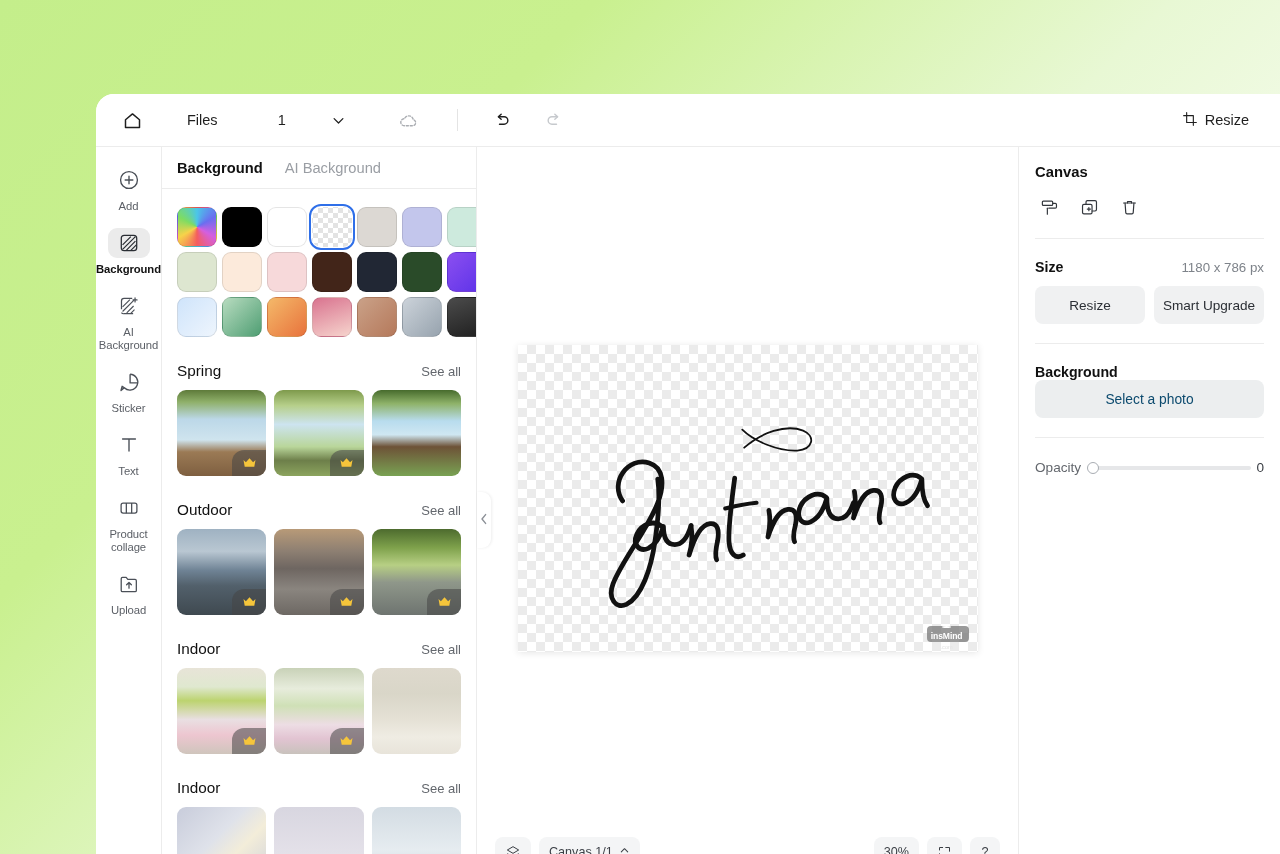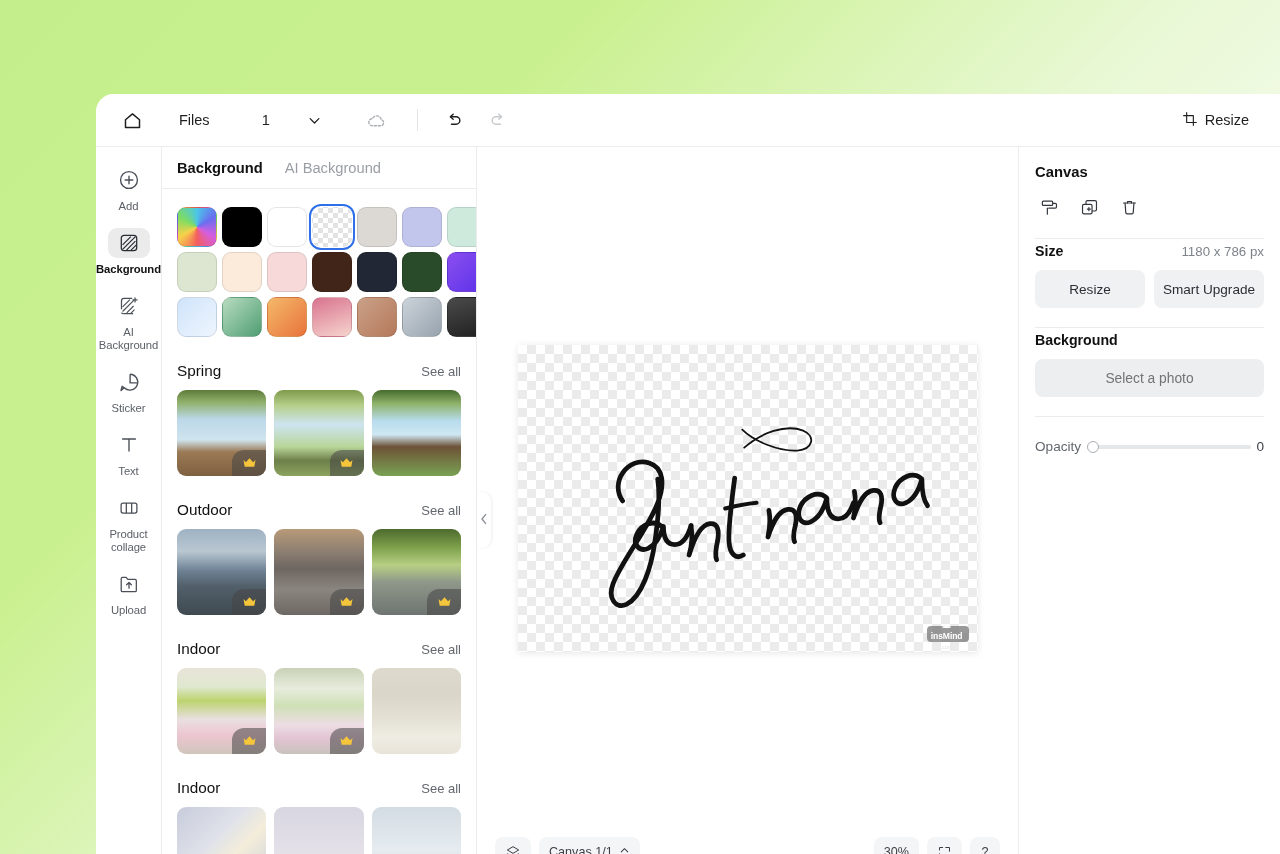--- a/index.html
+++ b/index.html
@@ -27,21 +27,21 @@
   
   #toolbar {
     height: 53px;
     min-height: 53px;
     background: #fff;
     display: flex;
     align-items: center;
     padding: 0 17px 0 18px;
     border-bottom: 1px solid #ececec;
   }
-  .tb-left { display: flex; align-items: center; gap: 8px; }
+  .tb-left { display: flex; align-items: center; gap: 16px; }
   .tb-icon-btn {
     width: 36px; height: 36px;
     display: flex; align-items: center; justify-content: center;
     border-radius: 8px; cursor: pointer;
     color: #1f1f1f;
   }
   .tb-files {
     font-size: 14.5px; color: #1f1f1f;
     margin-left: 21px; margin-right: 44px; cursor: pointer;
   }
@@ -282,36 +282,36 @@
     border-bottom: 1px solid #ececec;
   }
   .rp-act {
     width: 28px; height: 26px;
     display: flex; align-items: center; justify-content: center;
     border-radius: 6px; cursor: pointer; color: #33373d;
   }
 
   .rp-row {
     display: flex; align-items: baseline; justify-content: space-between;
-    margin-top: 4px;
+    margin-top: 20px;
   }
   .rp-label { font-size: 14.2px; font-weight: bold; color: #111; }
   .rp-value { font-size: 13.3px; color: #7e838a; }
   .rp-btn-row { display: flex; gap: 9px; margin-top: 11px; }
   .rp-btn {
     flex: 1; height: 38px;
     background: #f0f1f2; border: none; border-radius: 8px;
     font-size: 13.6px; color: #2b2f35; cursor: pointer;
     font-family: inherit;
   }
   .rp-divider { height: 1px; background: #ececec; margin-top: 19px; }
   .rp-wide-btn {
-    width: 100%; height: 38px; margin-top: 11px;
+    width: 100%; height: 38px; 
     background: #eceeef; border: none; border-radius: 8px;
-    font-size: 13.8px; color: #737373; cursor: pointer; font-family: inherit;
+    font-size: 13.8px; color: #0c4a6e; cursor: pointer; font-family: inherit;
   }
   #color-row {
     display: flex; align-items: center; justify-content: space-between;
     margin-top: 20px;
   }
   #color-chip {
     width: 25px; height: 25px;
     border-radius: 6px;
     border: 1px solid #d4d6d9;
     cursor: pointer;

